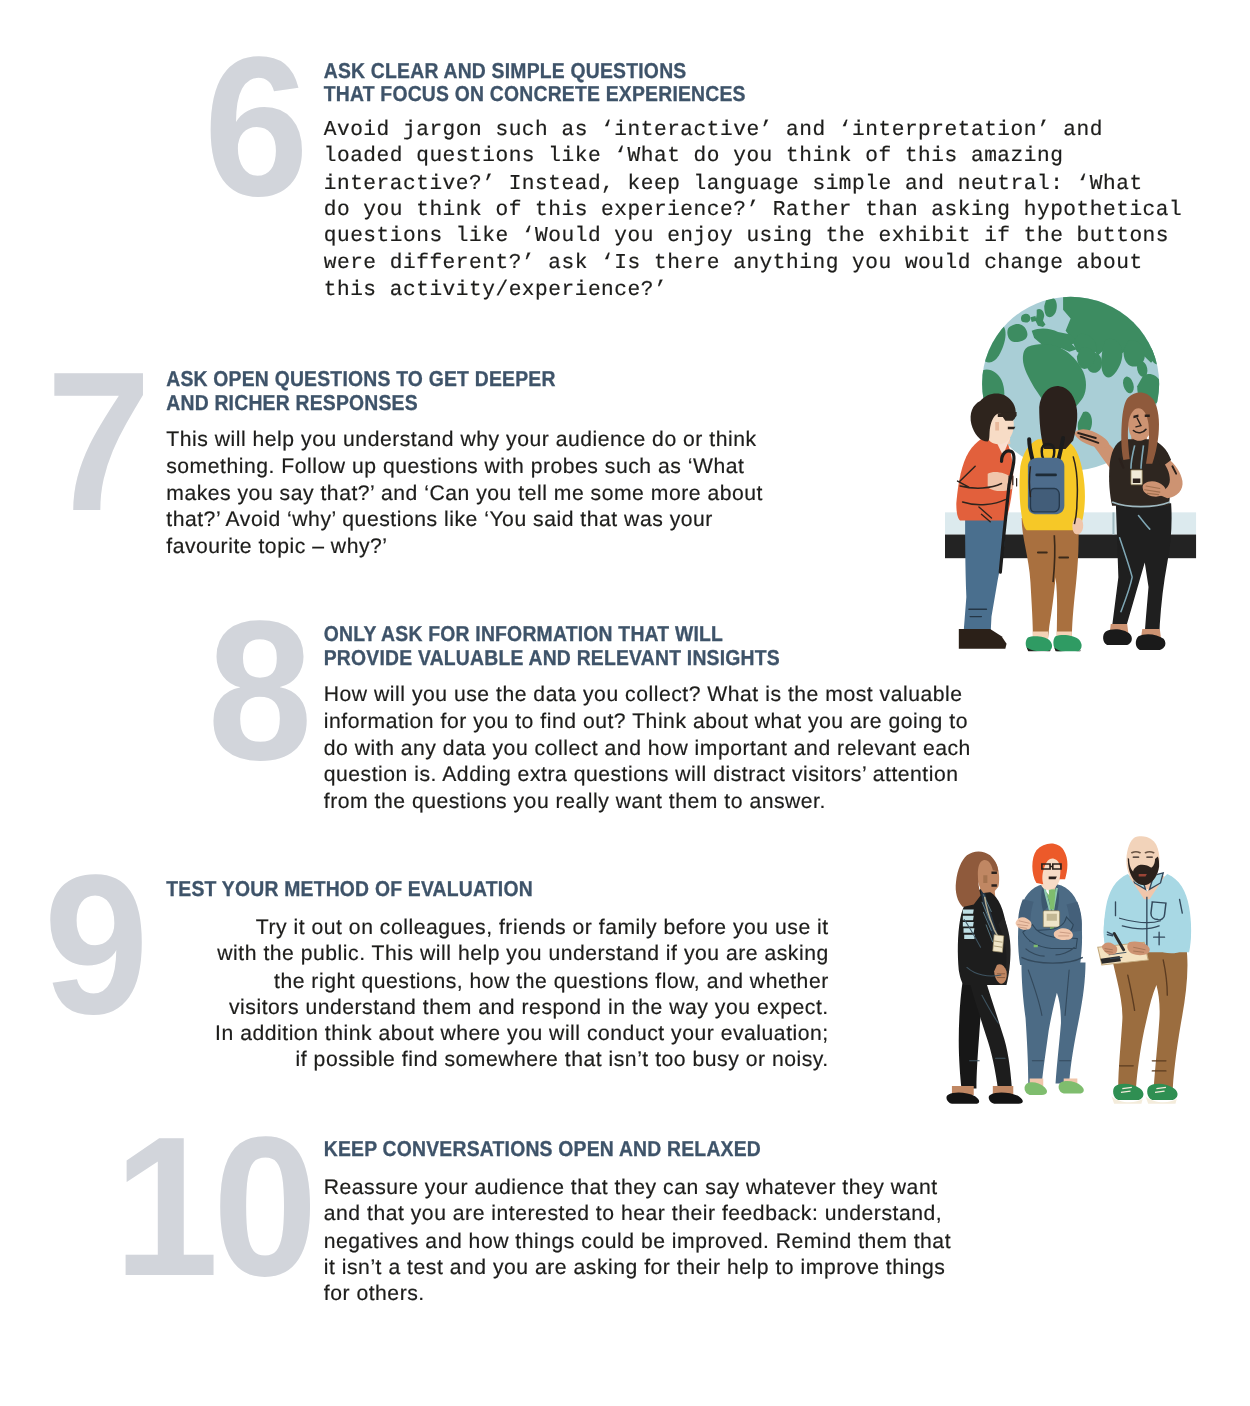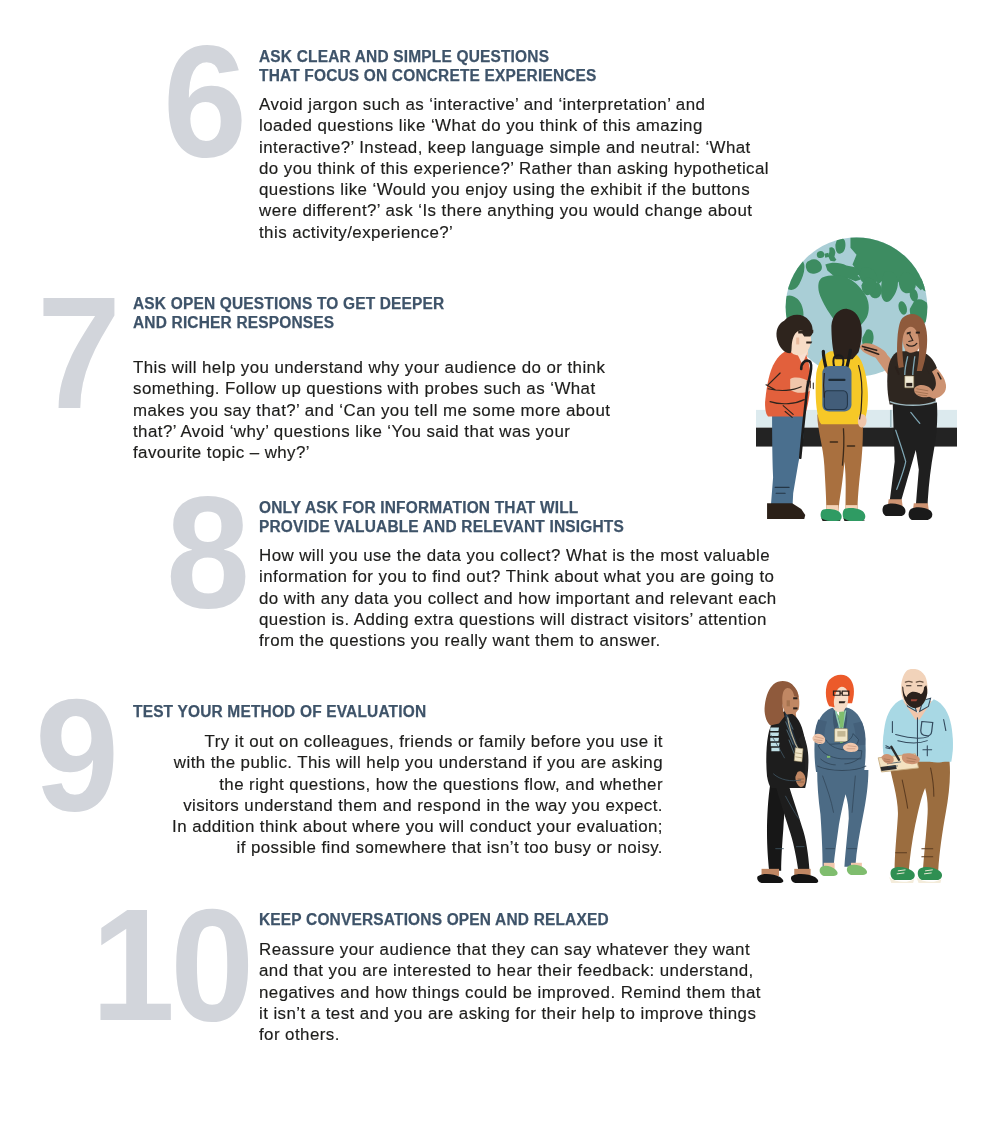--- a/index.html
+++ b/index.html
@@ -13,34 +13,34 @@
 </style>
 </head>
 <body>
 
 <div class="page">
 
   <div class="tip" style="left:0;top:0;">
     <div class="num" style="left:163.2px;top:22.4px;">6</div>
     <div class="htitle" style="left:259px;top:47.4px;">ASK CLEAR AND SIMPLE QUESTIONS
 THAT FOCUS ON CONCRETE EXPERIENCES</div>
-    <div class="btext" style="left:259px;top:94px;width:530px;">Avoid jargon such as ‘interactive’ and ‘interpretation’ and
+    <div class="btext" style="left:259px;top:94px;width:530px;font-family:Liberation Mono, monospace;">Avoid jargon such as ‘interactive’ and ‘interpretation’ and
 loaded questions like ‘What do you think of this amazing
 interactive?’ Instead, keep language simple and neutral: ‘What
 do you think of this experience?’ Rather than asking hypothetical
 questions like ‘Would you enjoy using the exhibit if the buttons
 were different?’ ask ‘Is there anything you would change about
 this activity/experience?’</div>
   </div>
 
   <div class="tip" style="left:0;top:0;">
     <div class="num" style="left:37.1px;top:273.5px;">7</div>
     <div class="htitle" style="left:133px;top:294.4px;">ASK OPEN QUESTIONS TO GET DEEPER
 AND RICHER RESPONSES</div>
-    <div class="btext" style="left:133px;top:341px;width:530px;margin-top:16px;">This will help you understand why your audience do or think
+    <div class="btext" style="left:133px;top:341px;width:530px;">This will help you understand why your audience do or think
 something. Follow up questions with probes such as ‘What
 makes you say that?’ and ‘Can you tell me some more about
 that?’ Avoid ‘why’ questions like ‘You said that was your
 favourite topic – why?’</div>
   </div>
 
   <div class="tip" style="left:0;top:0;">
     <div class="num" style="left:166.0px;top:473.0px;">8</div>
     <div class="htitle" style="left:259px;top:498.4px;">ONLY ASK FOR INFORMATION THAT WILL
 PROVIDE VALUABLE AND RELEVANT INSIGHTS</div>

